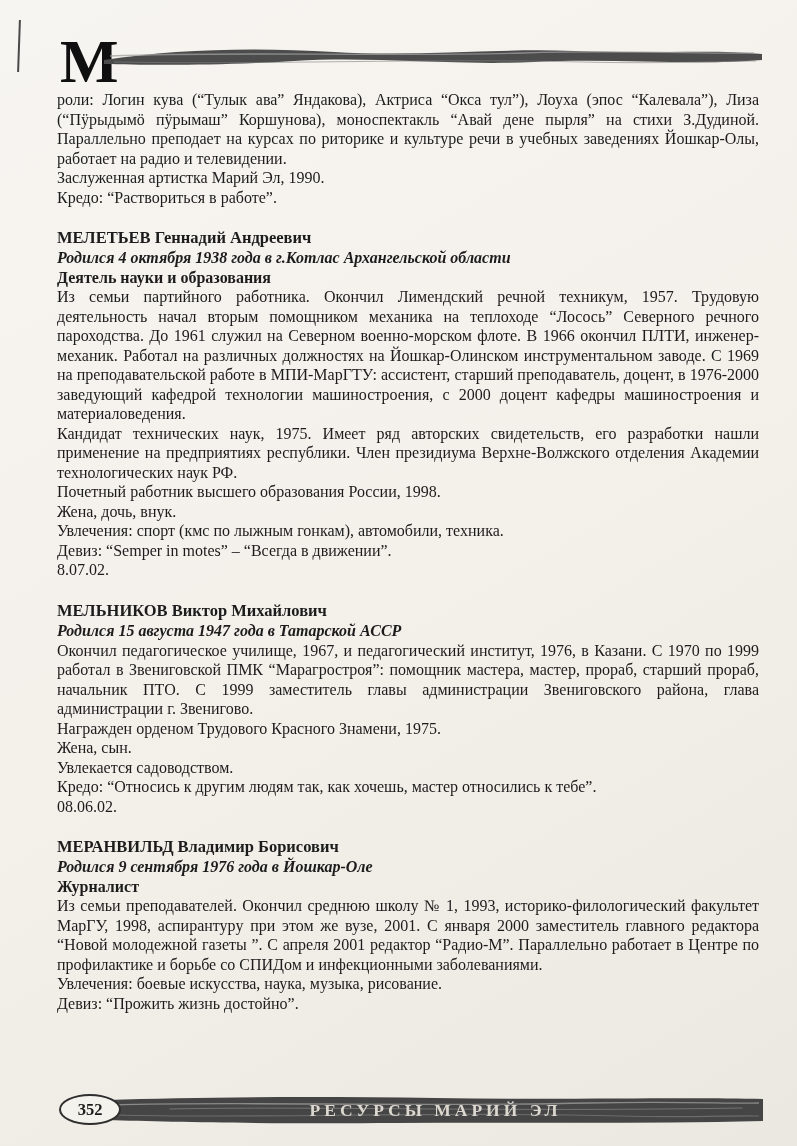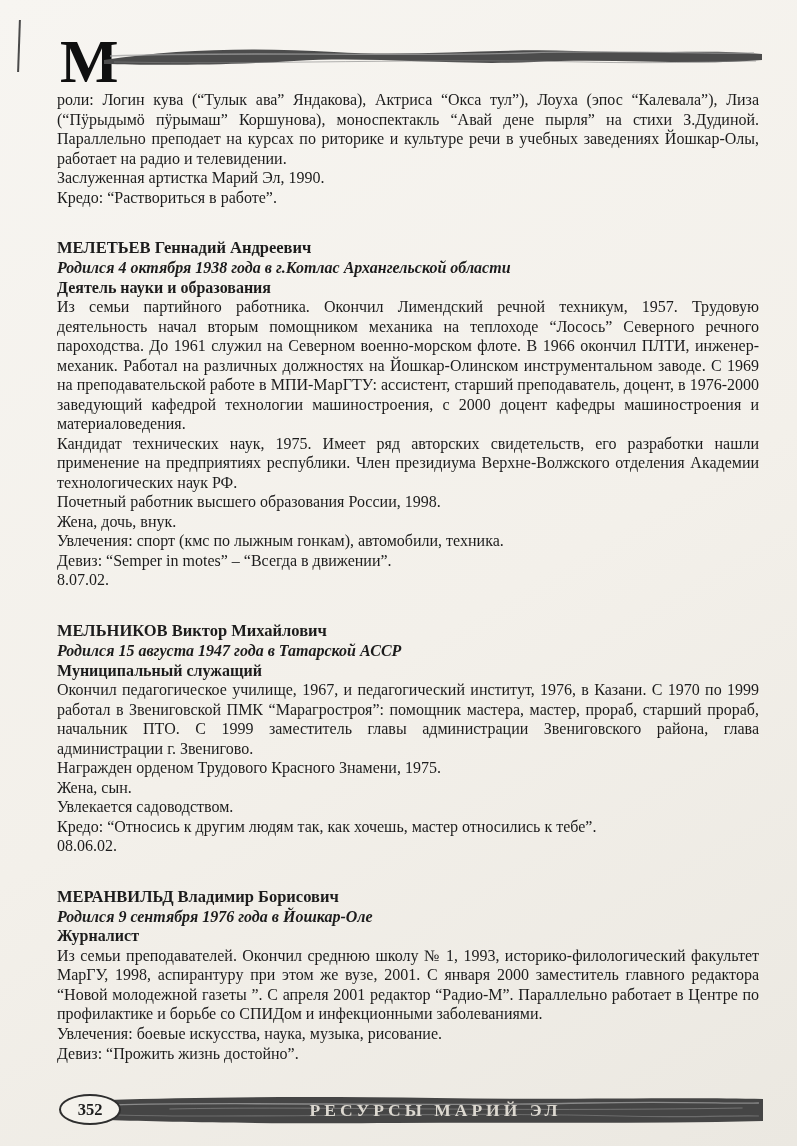--- a/index.html
+++ b/index.html
@@ -42,21 +42,21 @@
 
   .content {
     position: absolute;
     left: 57px; top: 90px;
     width: 702px;
     font-size: 16px;
     line-height: 1.22;
   }
 
   .content p, .content h3 { margin: 0; padding: 0; }
-  .entry + .entry { margin-top: 31px; }
+  .entry + .entry { margin-top: 21px; }
 
   .entry-name { font-size: 16.5px; font-weight: bold; }
   .entry-born { font-weight: bold; font-style: italic; }
   .entry-occupation { font-weight: bold; }
   .para { text-align: justify; }
 
   .page-number-badge {
     position: absolute;
     left: 59px; top: 1094px;
     width: 62px; height: 31px;
@@ -121,21 +121,20 @@
       <p class="para">Почетный работник высшего образования России, 1998.</p>
       <p class="para">Жена, дочь, внук.</p>
       <p class="para">Увлечения: спорт (кмс по лыжным гонкам), автомобили, техника.</p>
       <p class="para">Девиз: “Semper in motes” – “Всегда в движении”.</p>
       <p class="para">8.07.02.</p>
     </section>
 
     <section class="entry">
       <h3 class="entry-name">МЕЛЬНИКОВ Виктор Михайлович</h3>
       <p class="entry-born">Родился 15 августа 1947 года в Татарской АССР</p>
-      <p class="entry-occupation">Муниципальный служащий</p>
       <p class="para">Окончил педагогическое училище, 1967, и педагогический институт, 1976, в Казани. С 1970 по 1999 работал в Звениговской ПМК “Марагростроя”: помощник мастера, мастер, прораб, старший прораб, начальник ПТО. С 1999 заместитель главы администрации Звениговского района, глава администрации г. Звенигово.</p>
       <p class="para">Награжден орденом Трудового Красного Знамени, 1975.</p>
       <p class="para">Жена, сын.</p>
       <p class="para">Увлекается садоводством.</p>
       <p class="para">Кредо: “Относись к другим людям так, как хочешь, мастер относились к тебе”.</p>
       <p class="para">08.06.02.</p>
     </section>
 
     <section class="entry">
       <h3 class="entry-name">МЕРАНВИЛЬД Владимир Борисович</h3>

